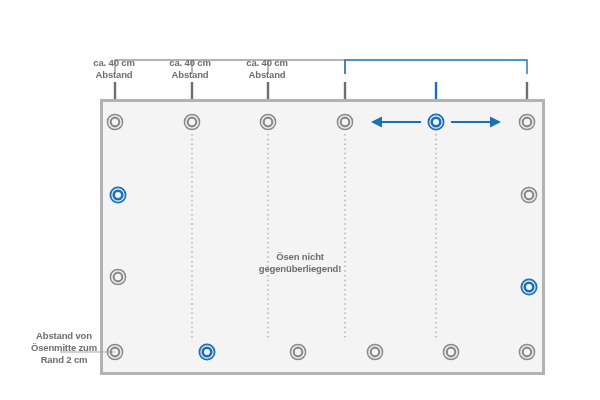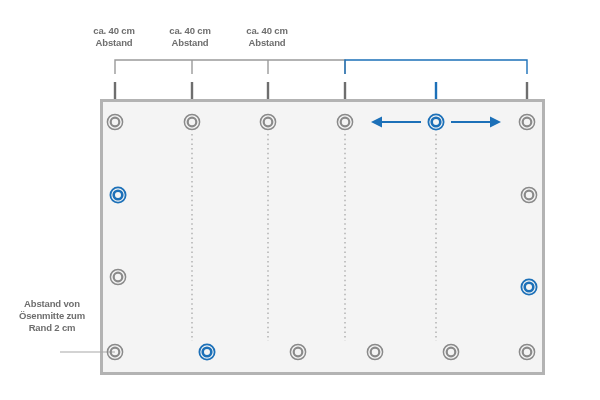--- a/index.html
+++ b/index.html
@@ -31,21 +31,21 @@
     position: absolute;
     font-family: "Liberation Sans", sans-serif;
     font-size: 9.5px;
     font-weight: bold;
     line-height: 12px;
     letter-spacing: -0.15px;
     text-align: center;
     white-space: pre-line;
     color: #6e6e6e;
   }
-  .lbl.gray { color: #6e6e6e; }
+  .lbl.gray { color: #6e6e6e; margin-top: 32px; }
   .lbl.blue { color: #1c6fb5; }
   .lbl.left { text-align: center; }
 </style>
 </head>
 <body>
 
 <div id="stage">
 
   <svg class="layer" viewBox="0 0 600 400" xmlns="http://www.w3.org/2000/svg">
 
@@ -155,17 +155,19 @@
       </g>
 
   </svg>
 
   <div class="lbl gray" id="t-spacing-1" style="left: 75px; top: 25px; width: 78px;">ca. 40 cm
 Abstand</div>
   <div class="lbl gray" id="t-spacing-2" style="left: 151px; top: 25px; width: 78px;">ca. 40 cm
 Abstand</div>
   <div class="lbl gray" id="t-spacing-3" style="left: 228px; top: 25px; width: 78px;">ca. 40 cm
 Abstand</div>
-  <div class="lbl gray left" id="t-edge" style="left: 4px; top: 298px; width: 96px;">Abstand von
+  <div class="lbl gray left" id="t-edge" style="left: 16px; top: 298px; width: 96px;">Abstand von
 Ösenmitte zum
 Rand 2 cm</div>
+  <div class="lbl gray" id="t-notopp" style="left: 245px; top: 219px; width: 110px;">Ösen nicht
+gegenüberliegend!</div>
 
 </div>
 
 </body></html>

